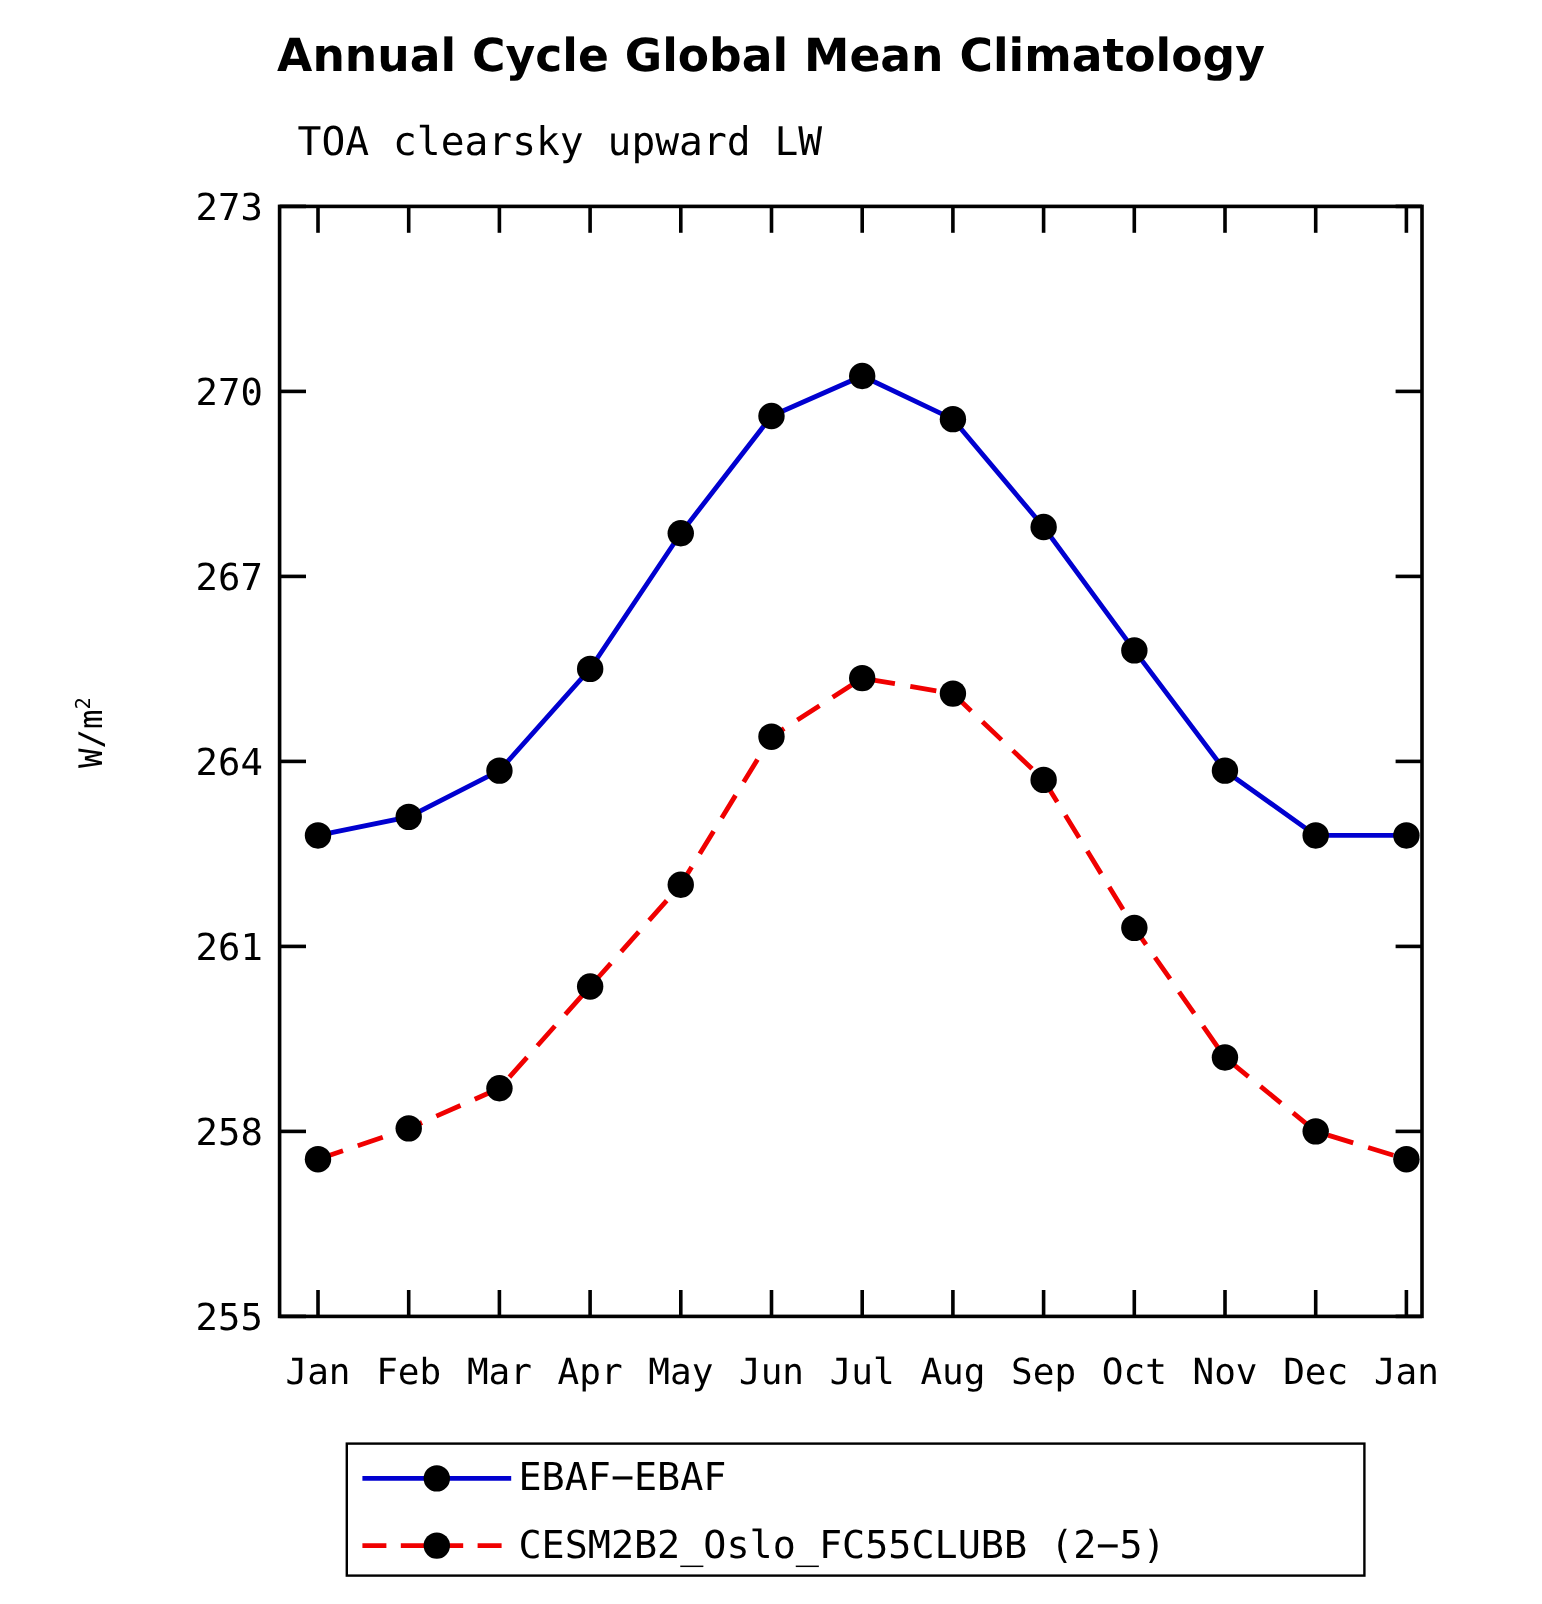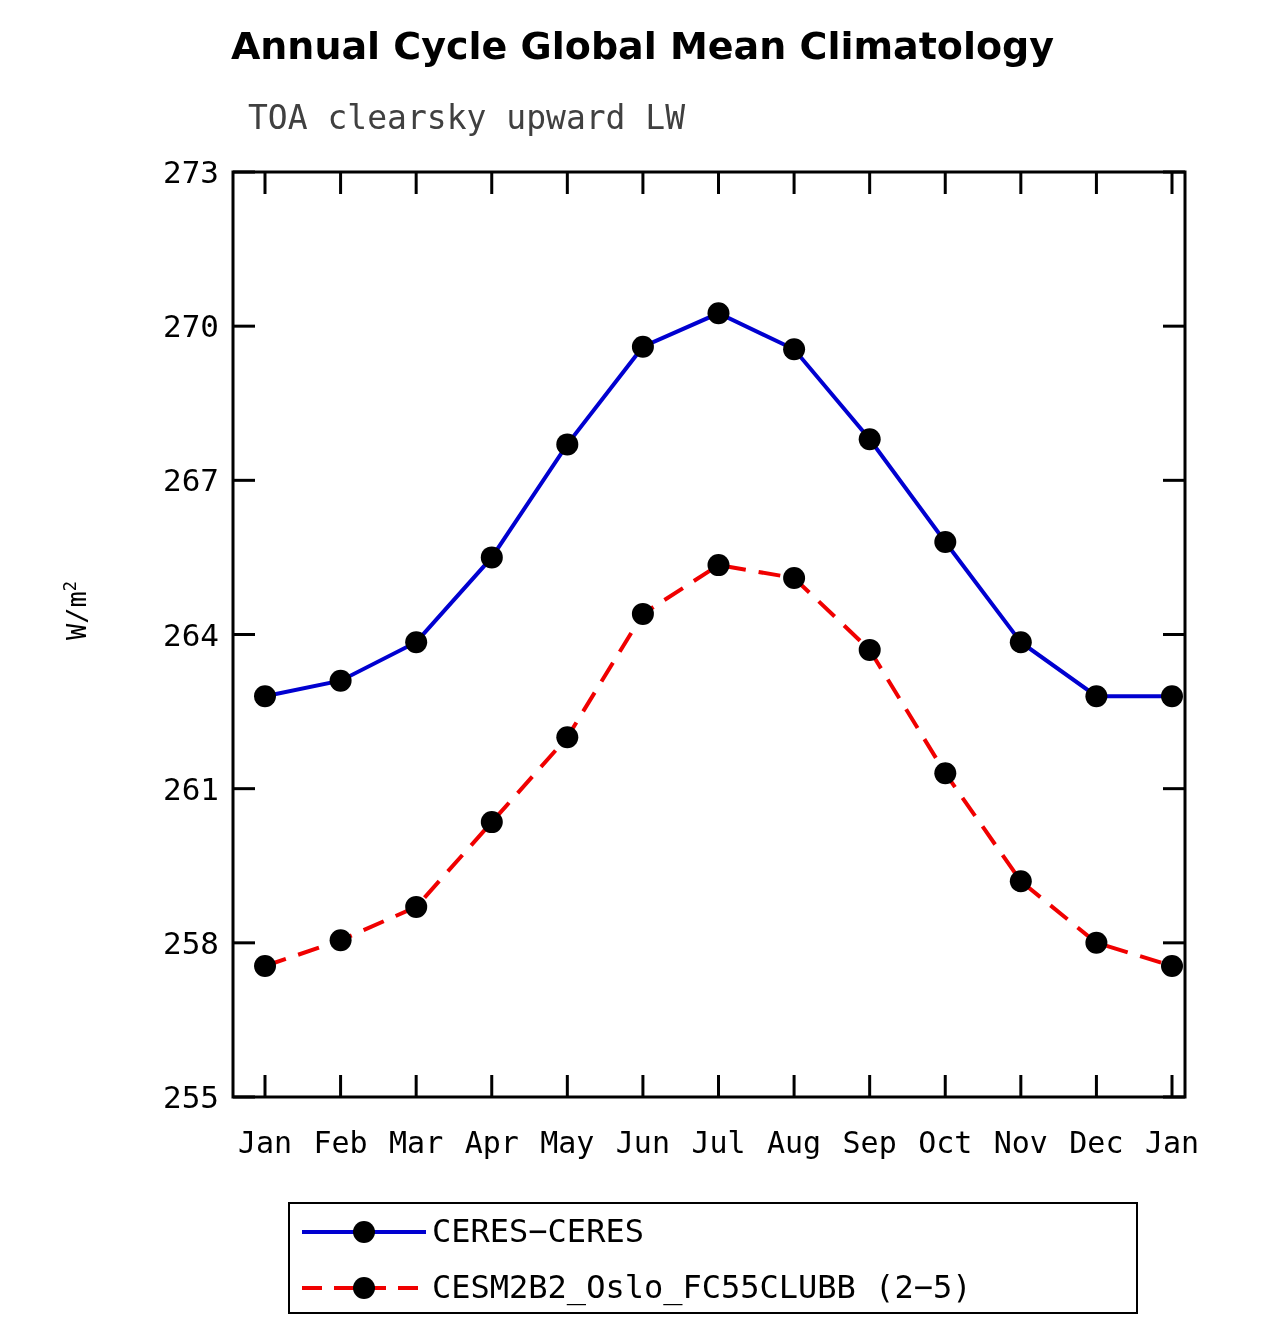--- a/index.html
+++ b/index.html
@@ -31,21 +31,21 @@
     font-weight: bold;
     font-size: 38px;
     letter-spacing: 0px;
   }
   .subtitle {
     position: absolute;
     left: 248px;
     top: 98px;
     font-family: "DejaVu Sans Mono", monospace;
     font-size: 33px;
-    color: #404040;
+    color: #000000;
     white-space: nowrap;
   }
   .ylabel {
     position: absolute;
     left: 60px;
     top: 640px;
     transform: rotate(-90deg);
     transform-origin: left top;
     font-family: "DejaVu Sans Mono", monospace;
     font-size: 27px;
@@ -223,21 +223,21 @@
         <text x="1172" y="1153" class="xtick-label">Jan</text>
       </g>
   </svg>
 
   <div class="legend-box">
     <div class="legend-row r0">
       <svg class="legend-swatch">
         <line x1="4" y1="28" x2="128" y2="28" stroke="#0000d0" stroke-width="4"></line>
         <circle cx="66" cy="28" r="11" fill="#000"></circle>
       </svg>
-      <div class="legend-label">CERES−CERES</div>
+      <div class="legend-label">EBAF−EBAF</div>
     </div>
     <div class="legend-row r1">
       <svg class="legend-swatch">
         <line x1="4" y1="28" x2="128" y2="28" stroke="#f00000" stroke-width="4" stroke-dasharray="20 12"></line>
         <circle cx="66" cy="28" r="11" fill="#000"></circle>
       </svg>
       <div class="legend-label">CESM2B2_Oslo_FC55CLUBB (2−5)</div>
     </div>
   </div>
 

